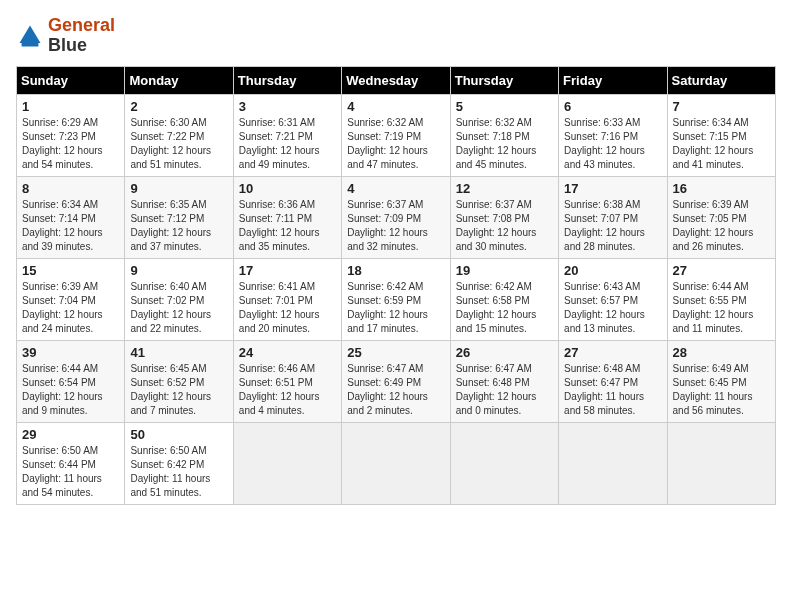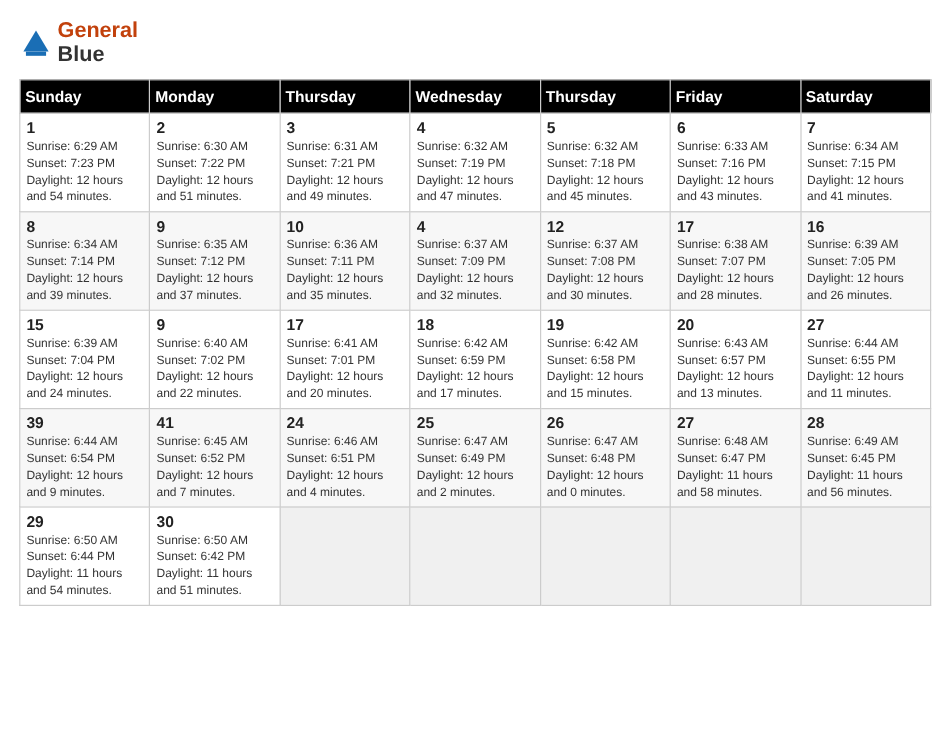--- a/index.html
+++ b/index.html
@@ -234,21 +234,21 @@
           <span class="day-num">28</span>
           <div class="day-info">Sunrise: 6:49 AM<br>Sunset: 6:45 PM<br>Daylight: 11 hours and 56 minutes.</div>
         </td>
       </tr>
       <tr>
         <td>
           <span class="day-num">29</span>
           <div class="day-info">Sunrise: 6:50 AM<br>Sunset: 6:44 PM<br>Daylight: 11 hours and 54 minutes.</div>
         </td>
         <td>
-          <span class="day-num">30</span>
+          <span class="day-num">50</span>
           <div class="day-info">Sunrise: 6:50 AM<br>Sunset: 6:42 PM<br>Daylight: 11 hours and 51 minutes.</div>
         </td>
         <td class="empty"></td>
         <td class="empty"></td>
         <td class="empty"></td>
         <td class="empty"></td>
         <td class="empty"></td>
       </tr>
     </tbody>
 </table>

